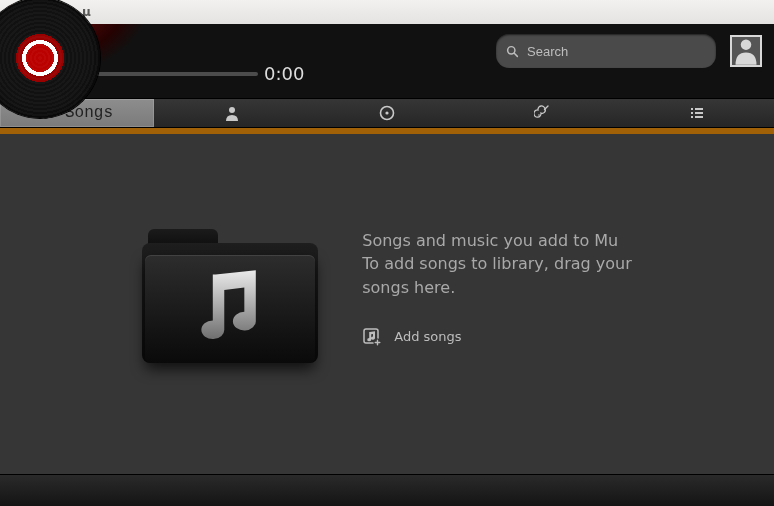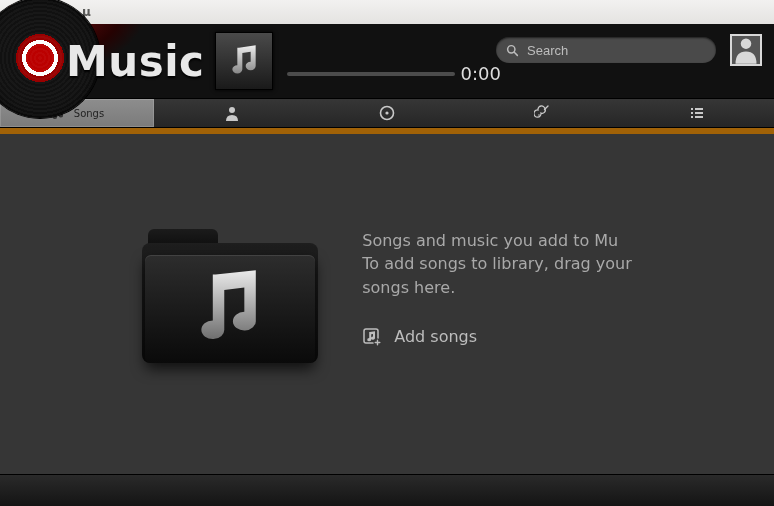--- a/index.html
+++ b/index.html
@@ -92,21 +92,21 @@
     align-self: flex-end;
     white-space: nowrap;
     overflow: hidden;
   }
 
   .header-right {
     position: absolute; right: 12px; top: 10px;
     display:flex; align-items:center; gap: 14px;
   }
   .search {
-    width: 220px; height: 26px;
+    width: 220px; height: 34px;
     background: #4a4a4a;
     border-radius: 13px;
     display:flex; align-items:center;
     padding: 0 10px;
     box-shadow: inset 0 1px 2px rgba(0,0,0,0.6);
     gap: 8px;
   }
   .search input {
     flex:1; background: transparent; border: none; outline: none;
     color: #ddd; font-size: 13px;
@@ -124,22 +124,23 @@
   .tabs {
     height: 30px;
     background: linear-gradient(#363636, #262626);
     display:flex;
     border-top: 1px solid #000;
     border-bottom: 1px solid #000;
   }
   .tab {
     flex:1;
     display:flex; align-items:center; justify-content:center; gap:8px;
-    color: #c9c9c9; font-size: 10px;
+    color: #c9c9c9; font-size: 16px;
     cursor: pointer;
+    font-family: Liberation Mono, monospace;
   }
   .tab.active {
     background: linear-gradient(#8d8d8d, #7b7b7b);
     color: #222;
     flex: 0 0 154px;
     box-shadow: inset 0 0 0 1px rgba(255,255,255,0.15);
   }
   .tab svg { width:16px; height:16px; }
 
   
@@ -180,21 +181,21 @@
   }
   .folder-front svg { width: 86px; height: 86px; }
 
   .empty-text {
     color: #a9a9a9; font-size: 16px; line-height: 1.45;
     max-width: 310px;
   }
   .add-songs {
     margin-top: 28px;
     display:flex; align-items:center; gap: 12px;
-    color: #bdbdbd; font-size: 16px;
+    color: #bdbdbd; font-size: 13px;
     cursor: pointer;
   }
   .add-songs svg { width:20px; height:20px; }
 
   .bottombar {
     height: 32px;
     background: linear-gradient(#2a2a2a, #141414);
     border-top: 1px solid #000;
   }
 </style>
@@ -217,21 +218,20 @@
         <rect x="1.5" y="1.5" width="7" height="7" fill="none" stroke="#7a7a78" stroke-width="1.3"></rect>
       </svg>
   </div>
   <span class="tb-title">μ</span>
 </div>
 
 <div class="app">
 
   <div class="header">
     <div class="disc"></div>
-    <div class="app-title">Music</div>
 
     <div class="nowplaying-art">
       <svg viewBox="0 0 48 48">
         <defs>
             <linearGradient id="g1" x1="0" y1="0" x2="0" y2="1">
               <stop offset="0" stop-color="#eee"></stop>
               <stop offset="1" stop-color="#888"></stop>
             </linearGradient>
           </defs>
         <path d="M18 8 L38 5 V30 A6 5 0 1 1 32 25 V13 L22 14.5 V34 A6 5 0 1 1 16 29 V8 Z" fill="url(#g1)"></path>

